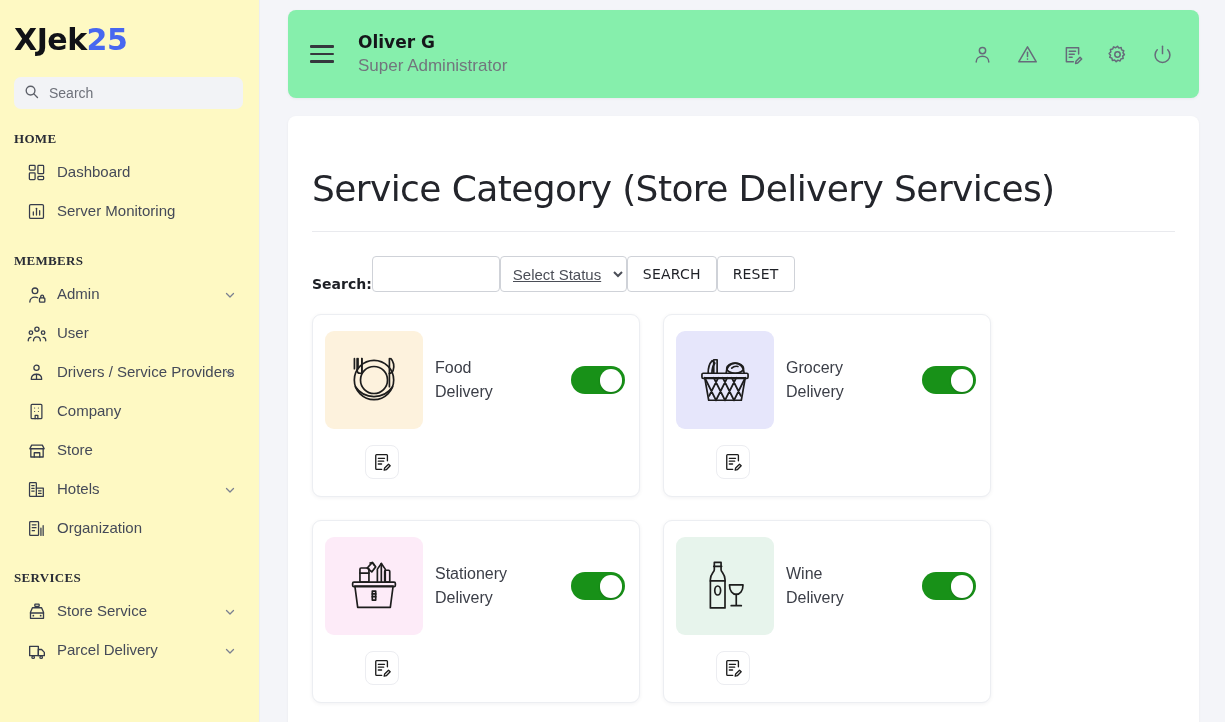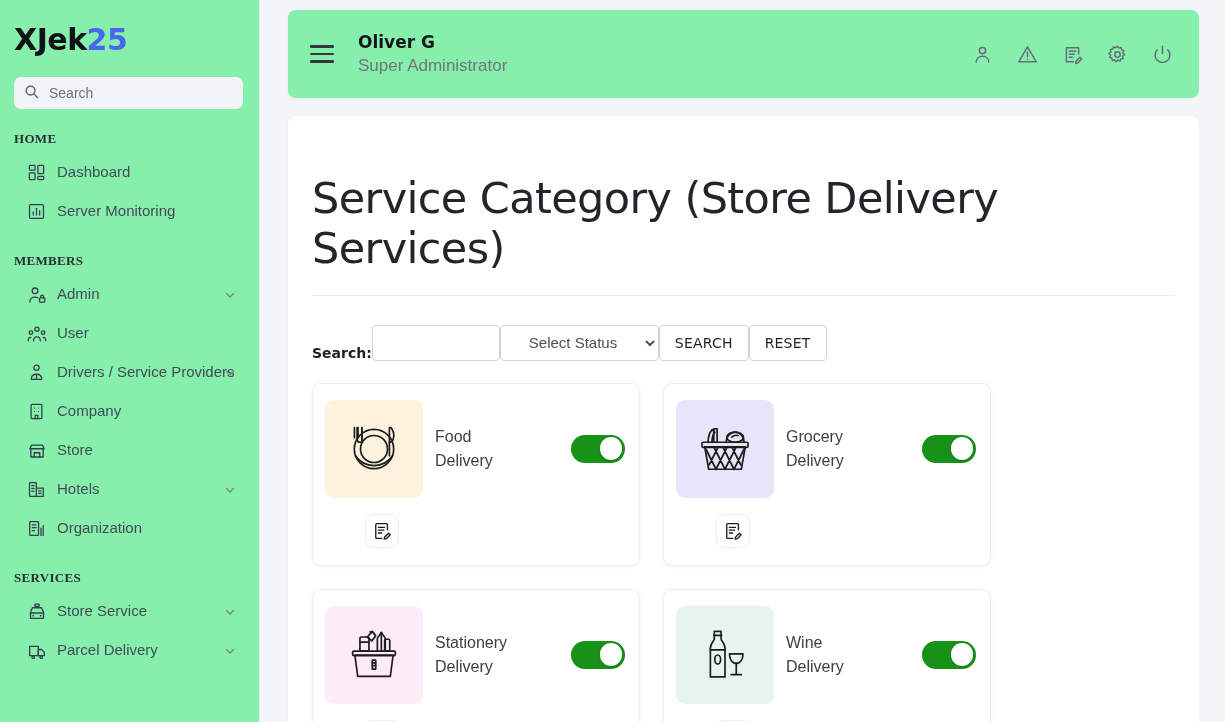--- a/index.html
+++ b/index.html
@@ -8,21 +8,21 @@
     width: 1225px; height: 722px;
     overflow: hidden;
     background: #f4f5f9;
     font-family: "Liberation Sans", sans-serif;
   }
   .app { position: relative; width: 1225px; height: 722px; display: flex; }
 
   
   .sidebar {
     width: 260px; height: 722px;
-    background: #86efac;
+    background: #fef9c3;
     border-right: 1px solid #eceef3;
     overflow: hidden;
     flex: 0 0 260px;
     position: relative;
   }
   .brand {
     padding: 22px 16px 6px 14px;
     font-size: 30px; font-weight: 700; letter-spacing: -0.5px;
     color: #111217;
     font-family: "DejaVu Sans", sans-serif;
@@ -85,38 +85,38 @@
 
   .content-card {
     background: #fff; border-radius: 8px;
     margin-top: 18px;
     padding: 28px 24px 0 24px;
     height: 620px;
     box-shadow: 0 1px 3px rgba(20,20,40,.05);
     overflow: hidden;
   }
   .page-title {
-    font-size: 43px; font-weight: 400; color: #23252b;
+    font-size: 36px; font-weight: 400; color: #23252b;
     font-family: "DejaVu Sans", sans-serif;
     letter-spacing: -.6px;
     padding-bottom: 22px;
     border-bottom: 1px solid #e9eaee;
   }
 
   .filter-row { display: flex; align-items: flex-end; margin-top: 22px; }
   .filter-label { font-size: 14px; font-weight: 700; color: #1d1f25; font-family: "DejaVu Sans", sans-serif; }
   .filter-input {
     width: 128px; height: 36px; border: 1px solid #cfd2d8; border-radius: 4px;
     background: #fff; outline: none; padding: 0 8px; font-size: 14px;
     font-family: "Liberation Sans", sans-serif; color: #23252b;
   }
   .filter-select {
     height: 36px; border: 1px solid #cfd2d8; border-radius: 4px; background: #fff;
-    padding: 0 24px; font-size: 15px; color: #4b4e57;
-    font-family: "Liberation Sans", sans-serif; outline: none; cursor: pointer;
+    padding: 0 8px; font-size: 15px; color: #4b4e57;
+    font-family: "Liberation Sans", sans-serif; outline: none; cursor: pointer; text-decoration: underline;
   }
   .btn {
     height: 36px; border: 1px solid #cfd2d8; border-radius: 4px; background: #fff;
     padding: 0 15px; font-size: 14px; color: #1e2026; cursor: pointer;
     font-family: "DejaVu Sans", sans-serif; letter-spacing: .2px;
   }
 
   
   .grid { display: flex; flex-wrap: wrap; gap: 23px; margin-top: 22px; }
   .svc-card {

